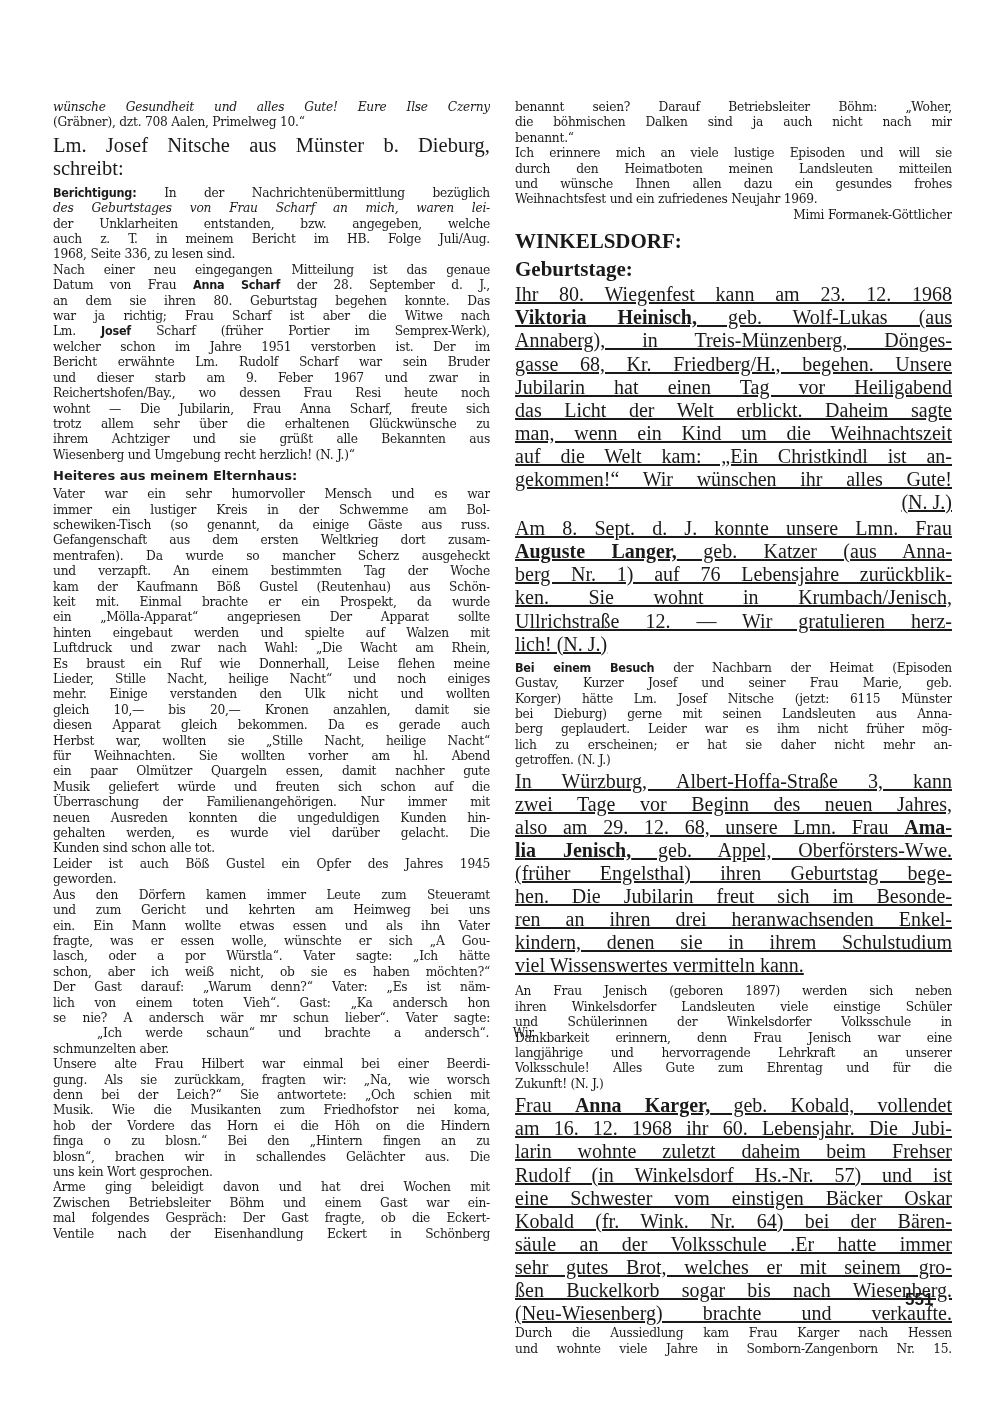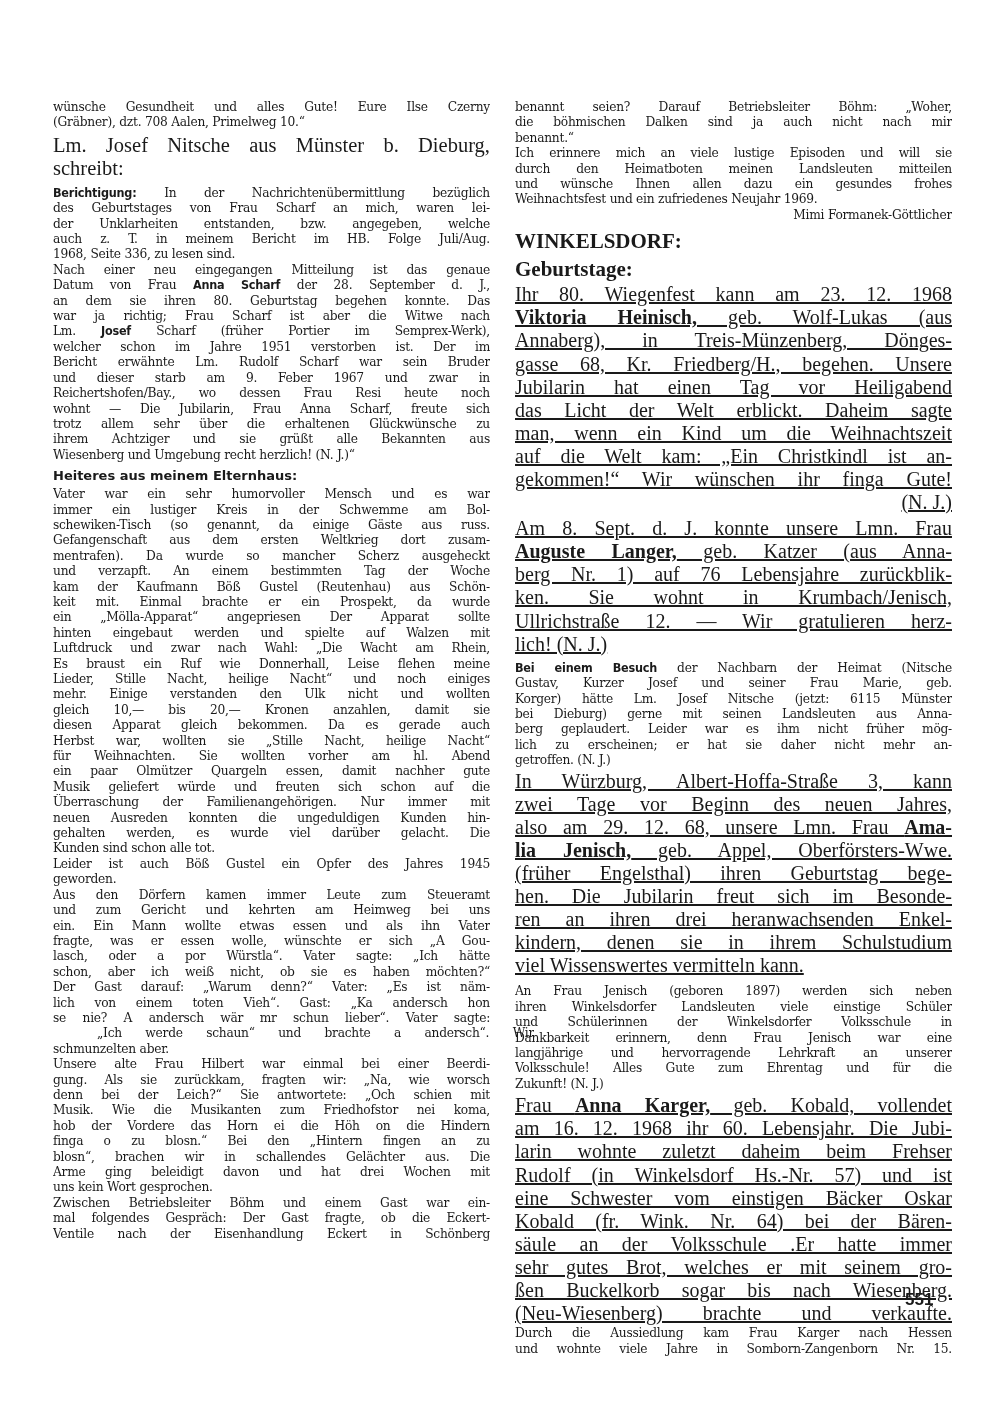--- a/index.html
+++ b/index.html
@@ -20,31 +20,31 @@
   .bs { font-family:"DejaVu Sans", sans-serif; font-weight:bold; font-size:12.5px; }
   .head { font-family:"Liberation Serif", serif; font-weight:bold; font-size:21px; line-height:28px; }
   .gap { height:5px; }
   .pagenum { position:absolute; left:905px; top:1290px; font-family:"Liberation Sans", sans-serif; font-weight:bold; font-size:17px; }
 </style>
 </head>
 <body>
 
 <div class="col col-left">
   <div class="small">
-    <span class="line" style="width: 437px;">wünsche Gesundheit und alles Gute! Eure Ilse Czerny</span>
+    <span class="line" style="width: 437px; font-style: italic;">wünsche Gesundheit und alles Gute! Eure Ilse Czerny</span>
     <span class="line last" style="width: 437px;">(Gräbner), dzt. 708 Aalen, Primelweg 10.“</span>
   </div>
   <div class="lead">
     <span class="line" style="width: 437px;">Lm. Josef Nitsche aus Münster b. Dieburg,</span>
     <span class="line last" style="width: 437px;">schreibt:</span>
   </div>
   <div class="gap"></div>
   <div class="small">
     <span class="line" style="width: 437px;"><span class="runin">Berichtigung:</span><span> In der Nachrichtenübermittlung bezüglich</span></span>
-    <span class="line" style="width: 437px;">des Geburtstages von Frau Scharf an mich, waren lei-</span>
+    <span class="line" style="width: 437px; font-style: italic;">des Geburtstages von Frau Scharf an mich, waren lei-</span>
     <span class="line" style="width: 437px;">der Unklarheiten entstanden, bzw. angegeben, welche</span>
     <span class="line" style="width: 437px;">auch z. T. in meinem Bericht im HB. Folge Juli/Aug.</span>
     <span class="line last" style="width: 437px;">1968, Seite 336, zu lesen sind.</span>
   </div>
   <div class="small">
     <span class="line" style="width: 437px;">Nach einer neu eingegangen Mitteilung ist das genaue</span>
     <span class="line" style="width: 437px;"><span>Datum von Frau </span><span class="bs">Anna Scharf</span><span> der 28. September d. J.,</span></span>
     <span class="line" style="width: 437px;">an dem sie ihren 80. Geburtstag begehen konnte. Das</span>
     <span class="line" style="width: 437px;">war ja richtig; Frau Scharf ist aber die Witwe nach</span>
     <span class="line" style="width: 437px;"><span>Lm. </span><span class="bs">Josef</span><span> Scharf (früher Portier im Semprex-Werk),</span></span>
@@ -103,22 +103,22 @@
         <span class="line last" style="width: 437px;">schmunzelten aber.</span>
       </div>
       <div>
         <span class="line" style="width: 437px;">Unsere alte Frau Hilbert war einmal bei einer Beerdi-</span>
         <span class="line" style="width: 437px;">gung. Als sie zurückkam, fragten wir: „Na, wie worsch</span>
         <span class="line" style="width: 437px;">denn bei der Leich?“ Sie antwortete: „Och schien mit</span>
         <span class="line" style="width: 437px;">Musik. Wie die Musikanten zum Friedhofstor nei koma,</span>
         <span class="line" style="width: 437px;">hob der Vordere das Horn ei die Höh on die Hindern</span>
         <span class="line" style="width: 437px;">finga o zu blosn.“ Bei den „Hintern fingen an zu</span>
         <span class="line" style="width: 437px;">blosn“, brachen wir in schallendes Gelächter aus. Die</span>
+        <span class="line last" style="width: 437px;">uns kein Wort gesprochen.</span>
         <span class="line" style="width: 437px;">Arme ging beleidigt davon und hat drei Wochen mit</span>
-        <span class="line last" style="width: 437px;">uns kein Wort gesprochen.</span>
       </div>
       <div>
         <span class="line" style="width: 437px;">Zwischen Betriebsleiter Böhm und einem Gast war ein-</span>
         <span class="line" style="width: 437px;">mal folgendes Gespräch: Der Gast fragte, ob die Eckert-</span>
         <span class="line" style="width: 437px;">Ventile nach der Eisenhandlung Eckert in Schönberg</span>
       </div>
     </div>
 </div>
 
 <div class="col col-right">
@@ -137,33 +137,33 @@
   <div class="head">Geburtstage:</div>
   <div class="large">
     <span class="line" style="width: 437px;">Ihr 80. Wiegenfest kann am 23. 12. 1968</span>
     <span class="line" style="width: 437px;"><span class="b">Viktoria Heinisch,</span><span> geb. Wolf-Lukas (aus</span></span>
     <span class="line" style="width: 437px;">Annaberg), in Treis-Münzenberg, Dönges-</span>
     <span class="line" style="width: 437px;">gasse 68, Kr. Friedberg/H., begehen. Unsere</span>
     <span class="line" style="width: 437px;">Jubilarin hat einen Tag vor Heiligabend</span>
     <span class="line" style="width: 437px;">das Licht der Welt erblickt. Daheim sagte</span>
     <span class="line" style="width: 437px;">man, wenn ein Kind um die Weihnachtszeit</span>
     <span class="line" style="width: 437px;">auf die Welt kam: „Ein Christkindl ist an-</span>
-    <span class="line" style="width: 437px;">gekommen!“ Wir wünschen ihr finga Gute!</span>
+    <span class="line" style="width: 437px;">gekommen!“ Wir wünschen ihr alles Gute!</span>
     <span class="line right" style="width: 437px;">(N. J.)</span>
   </div>
   <div class="large" style="margin-top:3px;">
     <span class="line" style="width: 437px;">Am 8. Sept. d. J. konnte unsere Lmn. Frau</span>
     <span class="line" style="width: 437px;"><span class="b">Auguste Langer,</span><span> geb. Katzer (aus Anna-</span></span>
     <span class="line" style="width: 437px;">berg Nr. 1) auf 76 Lebensjahre zurückblik-</span>
     <span class="line" style="width: 437px;">ken. Sie wohnt in Krumbach/Jenisch,</span>
     <span class="line" style="width: 437px;">Ullrichstraße 12. — Wir gratulieren herz-</span>
     <span class="line last" style="width: 437px;">lich! (N. J.)</span>
   </div>
   <div class="small" style="margin-top:4px;">
-    <span class="line" style="width: 437px;"><span class="runin">Bei einem Besuch</span><span> der Nachbarn der Heimat (Nitsche</span></span>
+    <span class="line" style="width: 437px;"><span class="runin">Bei einem Besuch</span><span> der Nachbarn der Heimat (Episoden</span></span>
     <span class="line" style="width: 437px;">Gustav, Kurzer Josef und seiner Frau Marie, geb.</span>
     <span class="line" style="width: 437px;">Korger) hätte Lm. Josef Nitsche (jetzt: 6115 Münster</span>
     <span class="line" style="width: 437px;">bei Dieburg) gerne mit seinen Landsleuten aus Anna-</span>
     <span class="line" style="width: 437px;">berg geplaudert. Leider war es ihm nicht früher mög-</span>
     <span class="line" style="width: 437px;">lich zu erscheinen; er hat sie daher nicht mehr an-</span>
     <span class="line last" style="width: 437px;">getroffen. (N. J.)</span>
   </div>
   <div class="large" style="margin-top:2px;">
     <span class="line" style="width: 437px;">In Würzburg, Albert-Hoffa-Straße 3, kann</span>
     <span class="line" style="width: 437px;">zwei Tage vor Beginn des neuen Jahres,</span>

